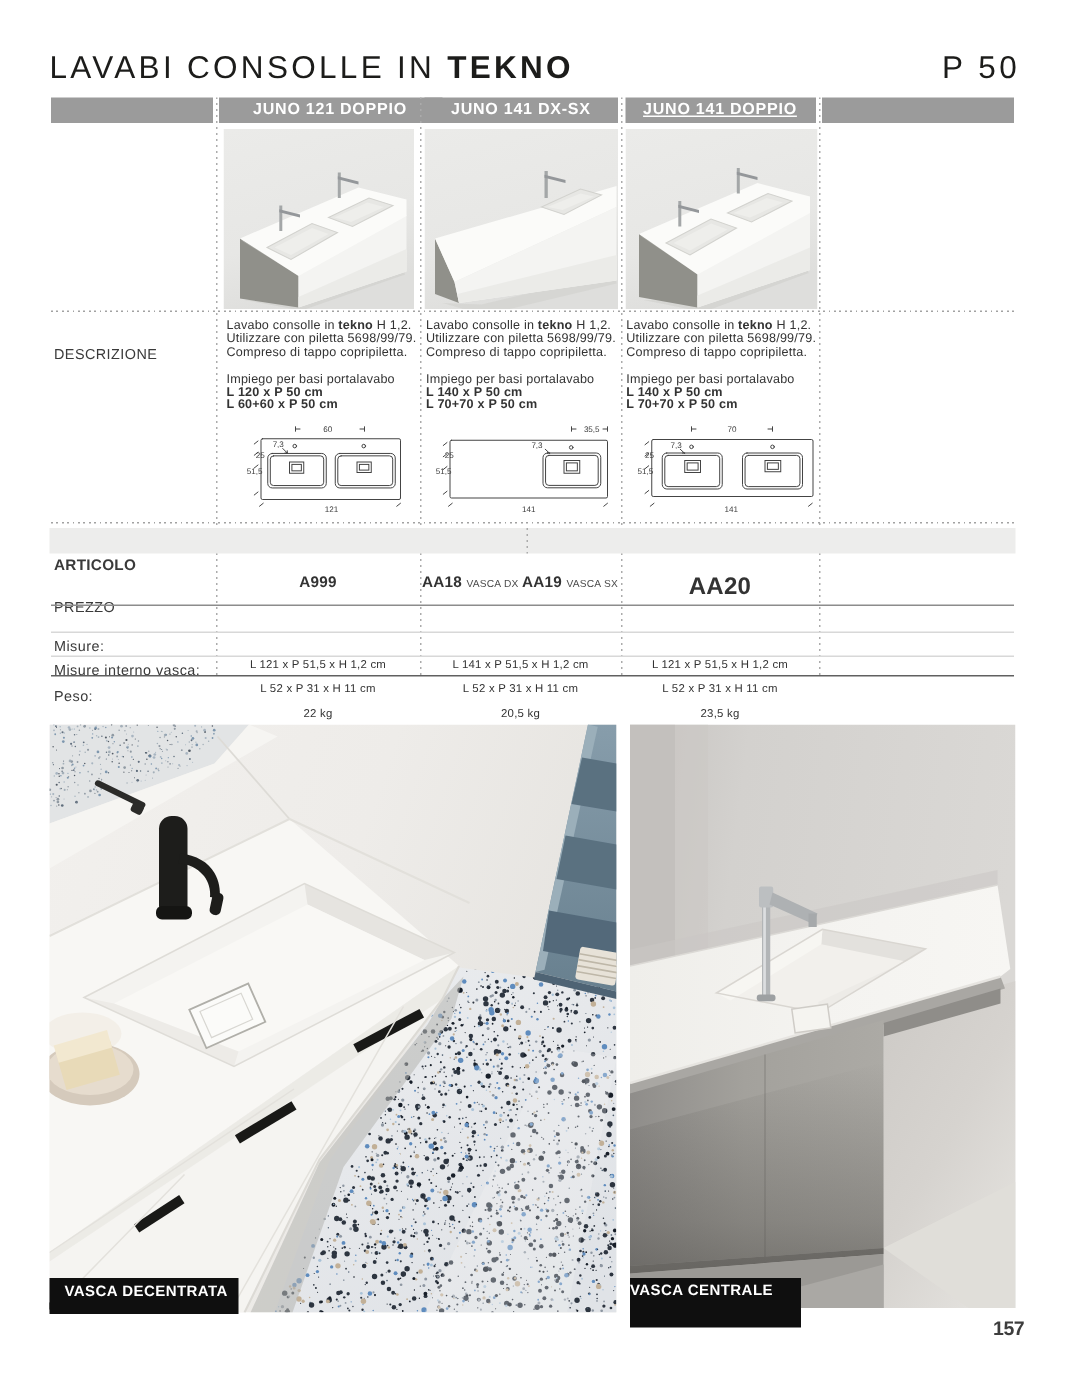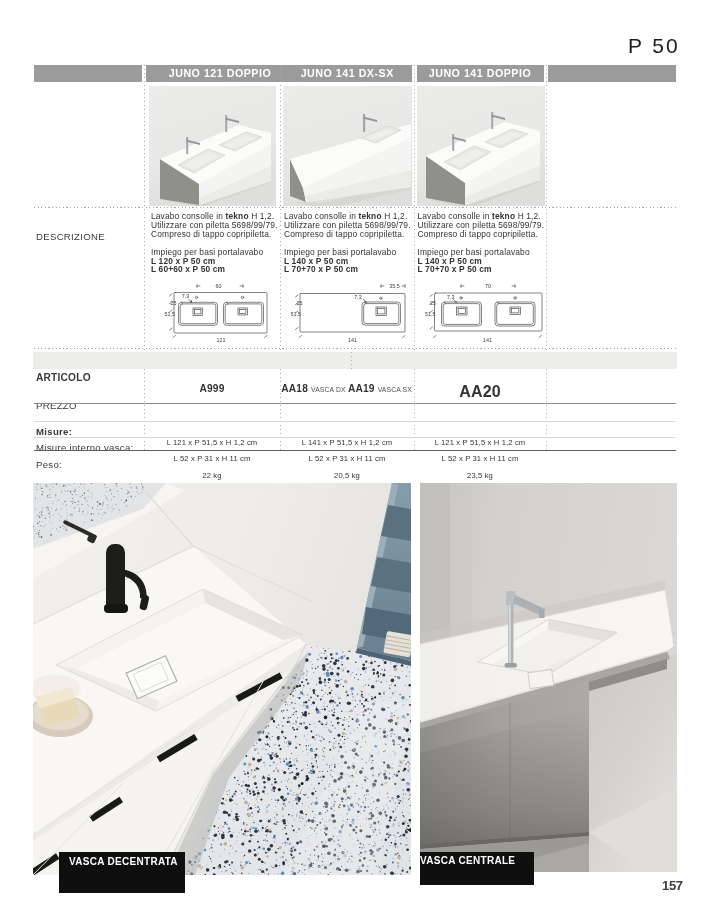--- a/index.html
+++ b/index.html
@@ -9,30 +9,31 @@
 .hseg { position:absolute; top:65px; height:17px; background:#9b9b9b; color:#fff; font-weight:bold; font-size:10.7px; letter-spacing:0.5px; text-align:center; line-height:17.5px; }
 .lbl { position:absolute; left:36px; font-size:9.6px; letter-spacing:0.3px; color:#3a3a3a;margin-top:20px; }
 .desc { position:absolute; top:212.4px; font-size:8.4px; line-height:8.85px; letter-spacing:0.15px; color:#333; }
 .cval { position:absolute; text-align:center; font-size:7.6px; letter-spacing:0.15px; color:#333;margin-top:31px; }
 .mline { position:absolute; left:34px; width:642px; }
 .blab { position:absolute; background:#0f0f0f; color:#fff; font-weight:bold; letter-spacing:0.3px; white-space:nowrap; box-sizing:border-box; overflow:hidden; }
 </style></head>
 <body>
 <div class="page">
 
+<div class="abs" style="left:33px;top:33.8px;font-size:21px;letter-spacing:2.2px;color:#1c1c1a;">LAVABI CONSOLLE IN&nbsp;<b>TEKNO</b></div>
 
 <div class="abs" style="left:596px;top:33.8px;width:84px;text-align:right;font-size:21px;letter-spacing:2.2px;color:#1c1c1a;">P&nbsp;50</div>
 
 <div class="hseg" style="left:34px;width:107.5px;"></div>
 
 <div class="hseg" style="left:145.5px;width:149px;">JUNO 121 DOPPIO</div>
 
 <div class="hseg" style="left:283px;width:128.5px;">JUNO 141 DX-SX</div>
 
-<div class="hseg" style="left:416.5px;width:127px;">JUNO 141 DOPPIO</div>
+<div class="hseg" style="left:416.5px;width:127px;text-decoration:underline;">JUNO 141 DOPPIO</div>
 
 <div class="hseg" style="left:547.5px;width:128.5px;"></div>
 
 <div class="vdash" style="left:143.5px;top:65px;height:385px;"></div>
 
 <div class="vdash" style="left:279.5px;top:65px;height:385px;"></div>
 
 <div class="vdash" style="left:413.5px;top:65px;height:385px;"></div>
 
 <div class="vdash" style="left:545.5px;top:65px;height:385px;"></div>
@@ -225,21 +226,21 @@
 <div class="cval" style="left:348px;top:352.2px;width:63px;font-size:10.2px;white-space:nowrap;"><b>AA19</b> <span style="font-size:6.8px;color:#4c4c4c;">VASCA SX</span></div>
 
 <div class="cval" style="left:417px;top:352.2px;width:126px;font-weight:bold;font-size:16px;letter-spacing:0.2px;">AA20</div>
 
 <div class="vdash" style="left:351px;top:352px;height:16.5px;"></div>
 
 <div class="lbl" style="top:379.8px;">PREZZO</div>
 
 <div class="mline" style="top:403px;height:1px;background:#8c8c8c;"></div>
 
-<div class="lbl" style="top:405.9px;font-weight:bold;">Misure:</div>
+<div class="lbl" style="top:405.9px;">Misure:</div>
 
 <div class="cval" style="left:147px;top:406.9px;width:130px;">L 121 x P 51,5 x H 1,2 cm</div>
 <div class="cval" style="left:282px;top:406.9px;width:130px;text-align:center;">L 141 x P 51,5 x H 1,2 cm</div>
 <div class="cval" style="left:415px;top:406.9px;width:130px;">L 121 x P 51,5 x H 1,2 cm</div>
 
 <div class="mline" style="top:420.5px;height:1px;background:#d8d8d8;"></div>
 
 <div class="lbl" style="top:422.4px;">Misure interno vasca:</div>
 <div class="cval" style="left:147px;top:423.4px;width:130px;">L 52 x P 31 x H 11 cm</div>
 <div class="cval" style="left:282px;top:423.4px;width:130px;">L 52 x P 31 x H 11 cm</div>
@@ -2712,17 +2713,17 @@
       </g>
 
 <rect x="88" y="121" width="5.5" height="62" fill="#b2b5b7"></rect>
 <rect x="88.8" y="121" width="1.8" height="62" fill="#dcdee0"></rect>
 <rect x="86" y="108" width="9.5" height="14" rx="1.5" fill="#bcbfc1"></rect>
 <path d="M95,112 L125,126 L122,133 L93,120 Z" fill="#aeb1b3"></path>
 <rect x="119" y="126" width="5.5" height="9" fill="#a6a9ab"></rect>
 <rect x="84.5" y="180" width="12.5" height="4.5" rx="2" fill="#9da0a2"></rect>
 </svg>
 
-<div class="blab" style="left:33px;top:851.5px;width:126px;height:41px;font-size:10px;line-height:20px;padding-left:10px;margin-left:26px;">VASCA DECENTRATA</div>
+<div class="blab" style="left:33px;top:851.5px;width:126px;height:24px;font-size:10px;line-height:20px;padding-left:10px;">VASCA DECENTRATA</div>
 
 <div class="blab" style="left:420px;top:852px;width:114px;height:33px;font-size:10px;line-height:18px;">VASCA CENTRALE</div>
 
 <div class="abs" style="left:662px;top:877.5px;font-size:13px;letter-spacing:-0.3px;color:#3d3d3d;font-weight:bold;">157</div>
 </div>
 </body></html>

